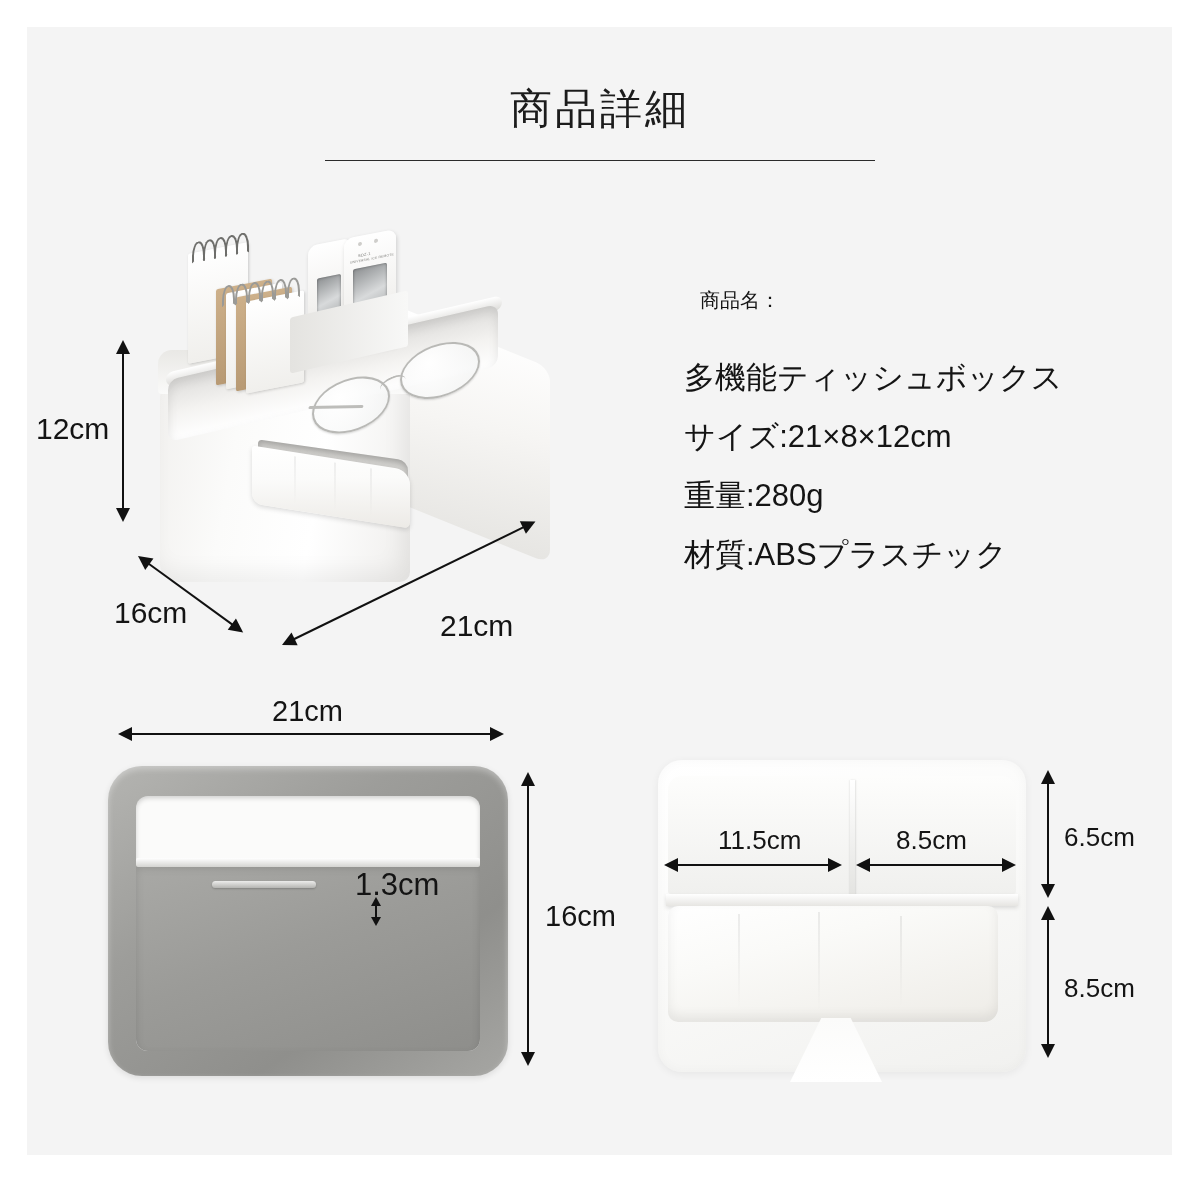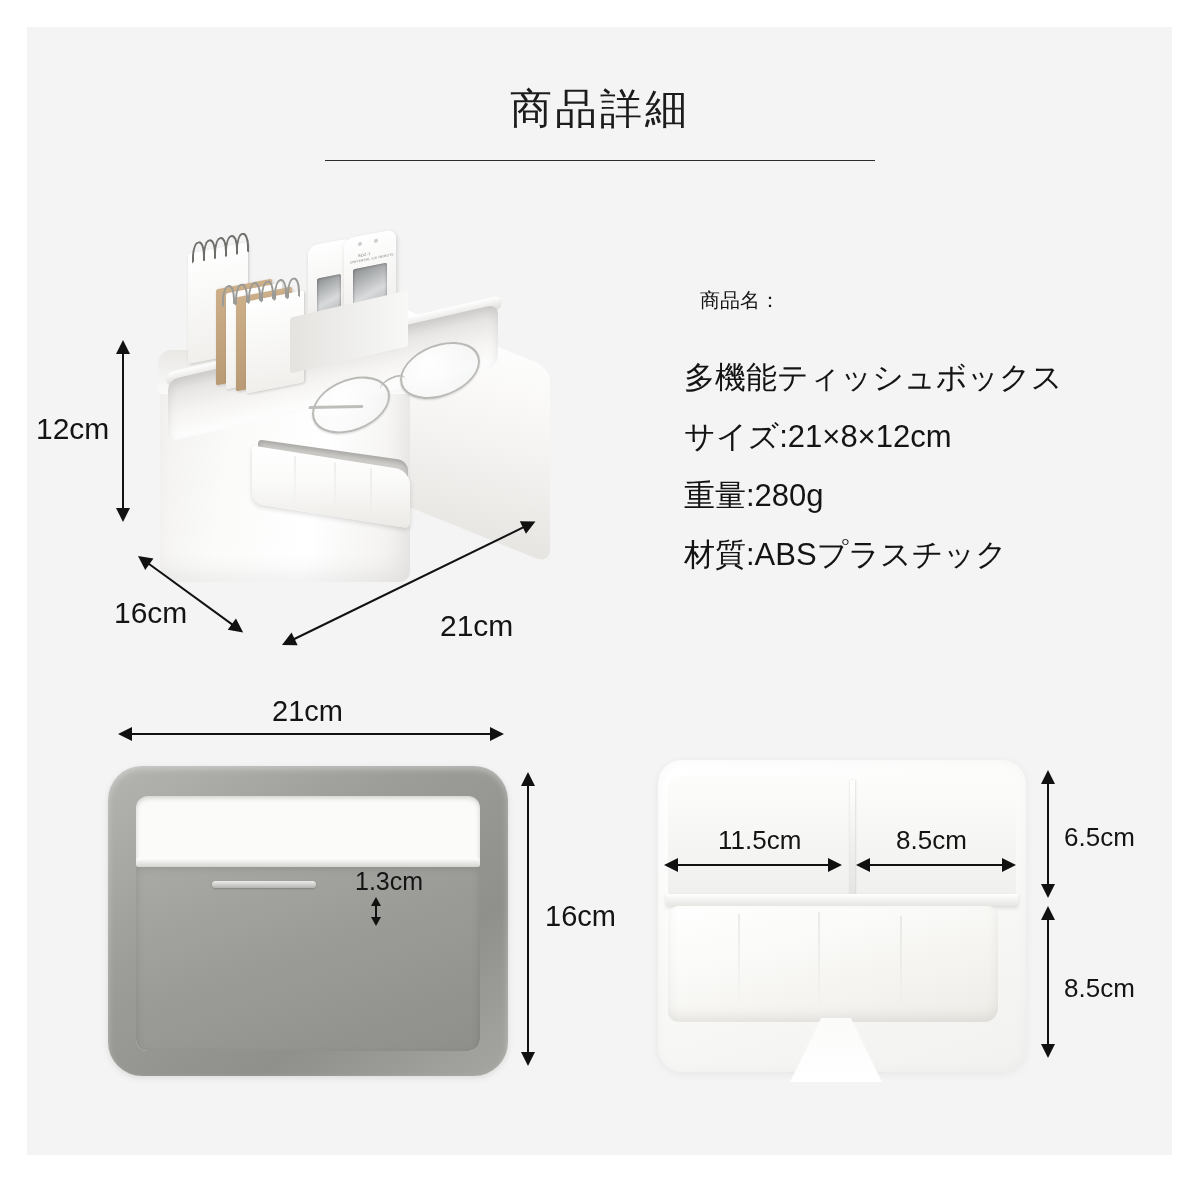--- a/index.html
+++ b/index.html
@@ -429,21 +429,21 @@
     <div class="ah ah-up" style="left:521px; top:772px;"></div>
     <div class="ah ah-down" style="left:521px; top:1052px;"></div>
   </div>
   <div class="dim" style="left:545px; top:902px; font-size:29px;">16cm</div>
 
   <div>
     <div class="arrow-line" style="left:375px; top:905px; width:2px; height:14px;"></div>
     <div class="ah ah-sm-up" style="left:371px; top:897px;"></div>
     <div class="ah ah-sm-down" style="left:371px; top:917px;"></div>
   </div>
-  <div class="dim" style="left:355px; top:869px; font-size:25px;text-align:right;">1.3cm</div>
+  <div class="dim" style="left:355px; top:869px; font-size:31px;text-align:right;">1.3cm</div>
 
   <div id="diagram-inner">
     <div class="inner-shell"></div>
     <div class="inner-topwall"></div>
     <div class="inner-divider"></div>
     <div class="inner-shelf"></div>
     <div class="inner-pack">
       <div class="pack-crease" style="left:70px;  top:8px;  height:96px;"></div>
       <div class="pack-crease" style="left:150px; top:6px;  height:100px;"></div>
       <div class="pack-crease" style="left:232px; top:10px; height:92px;"></div>

